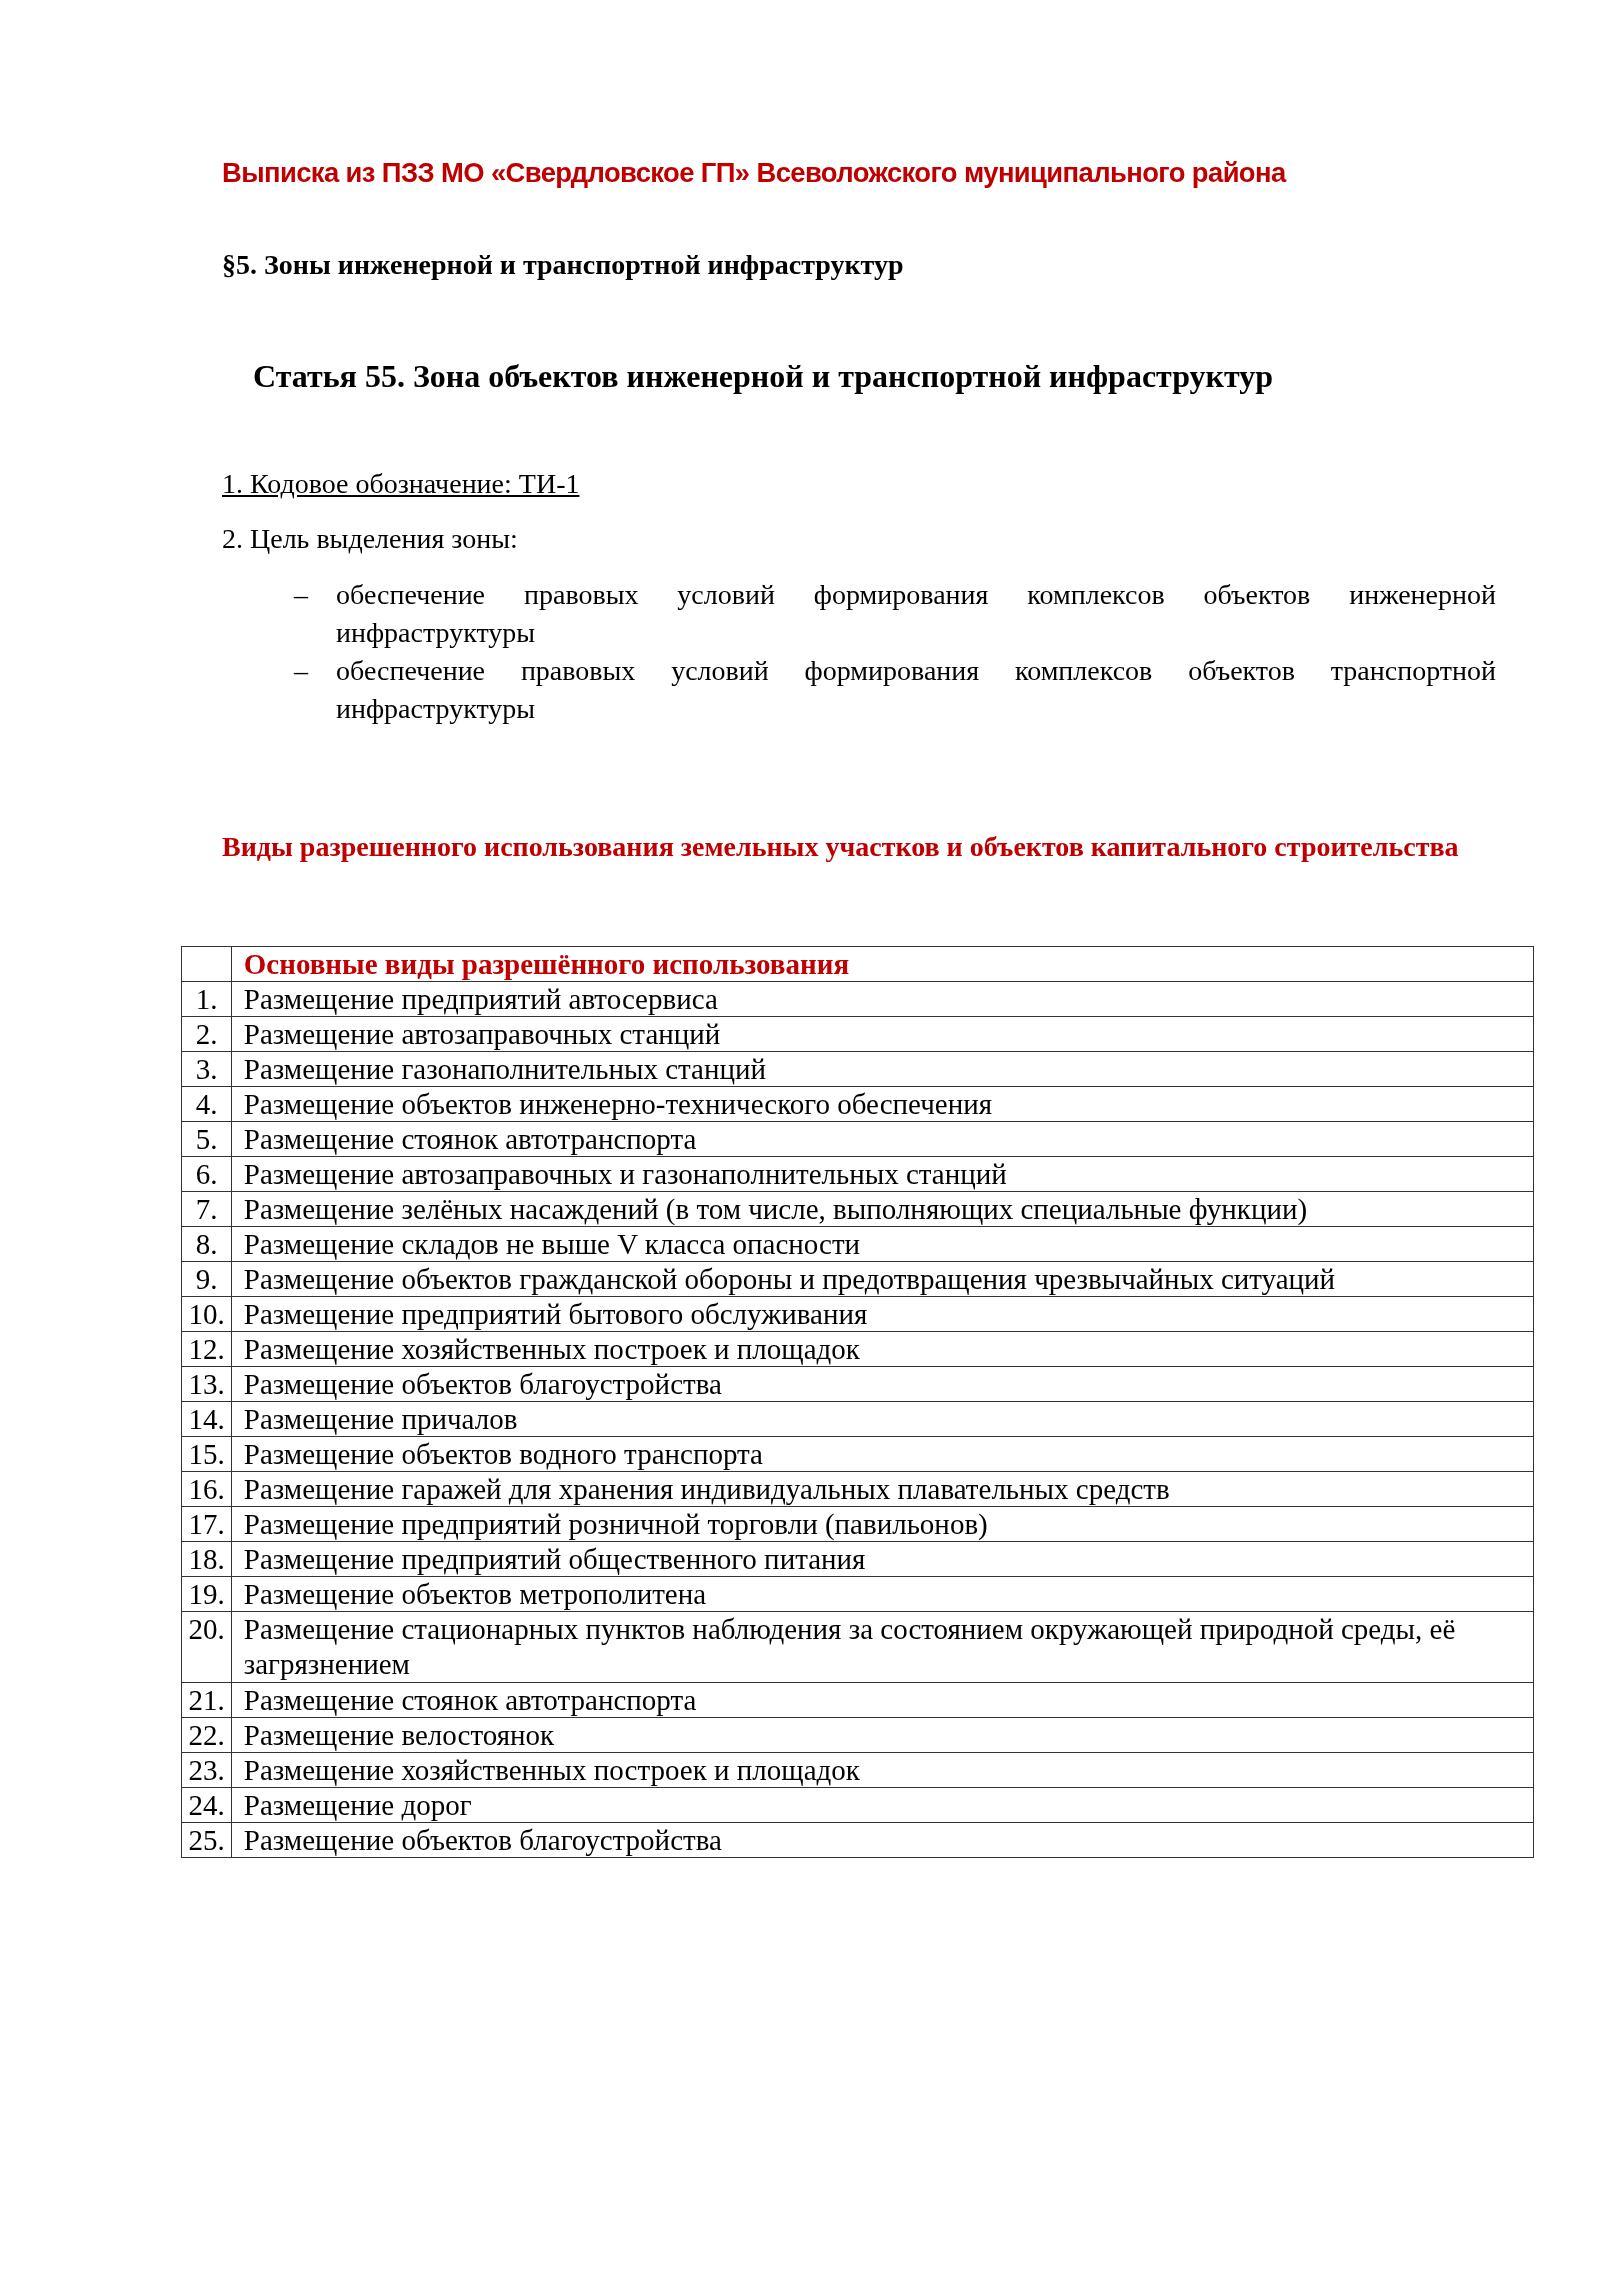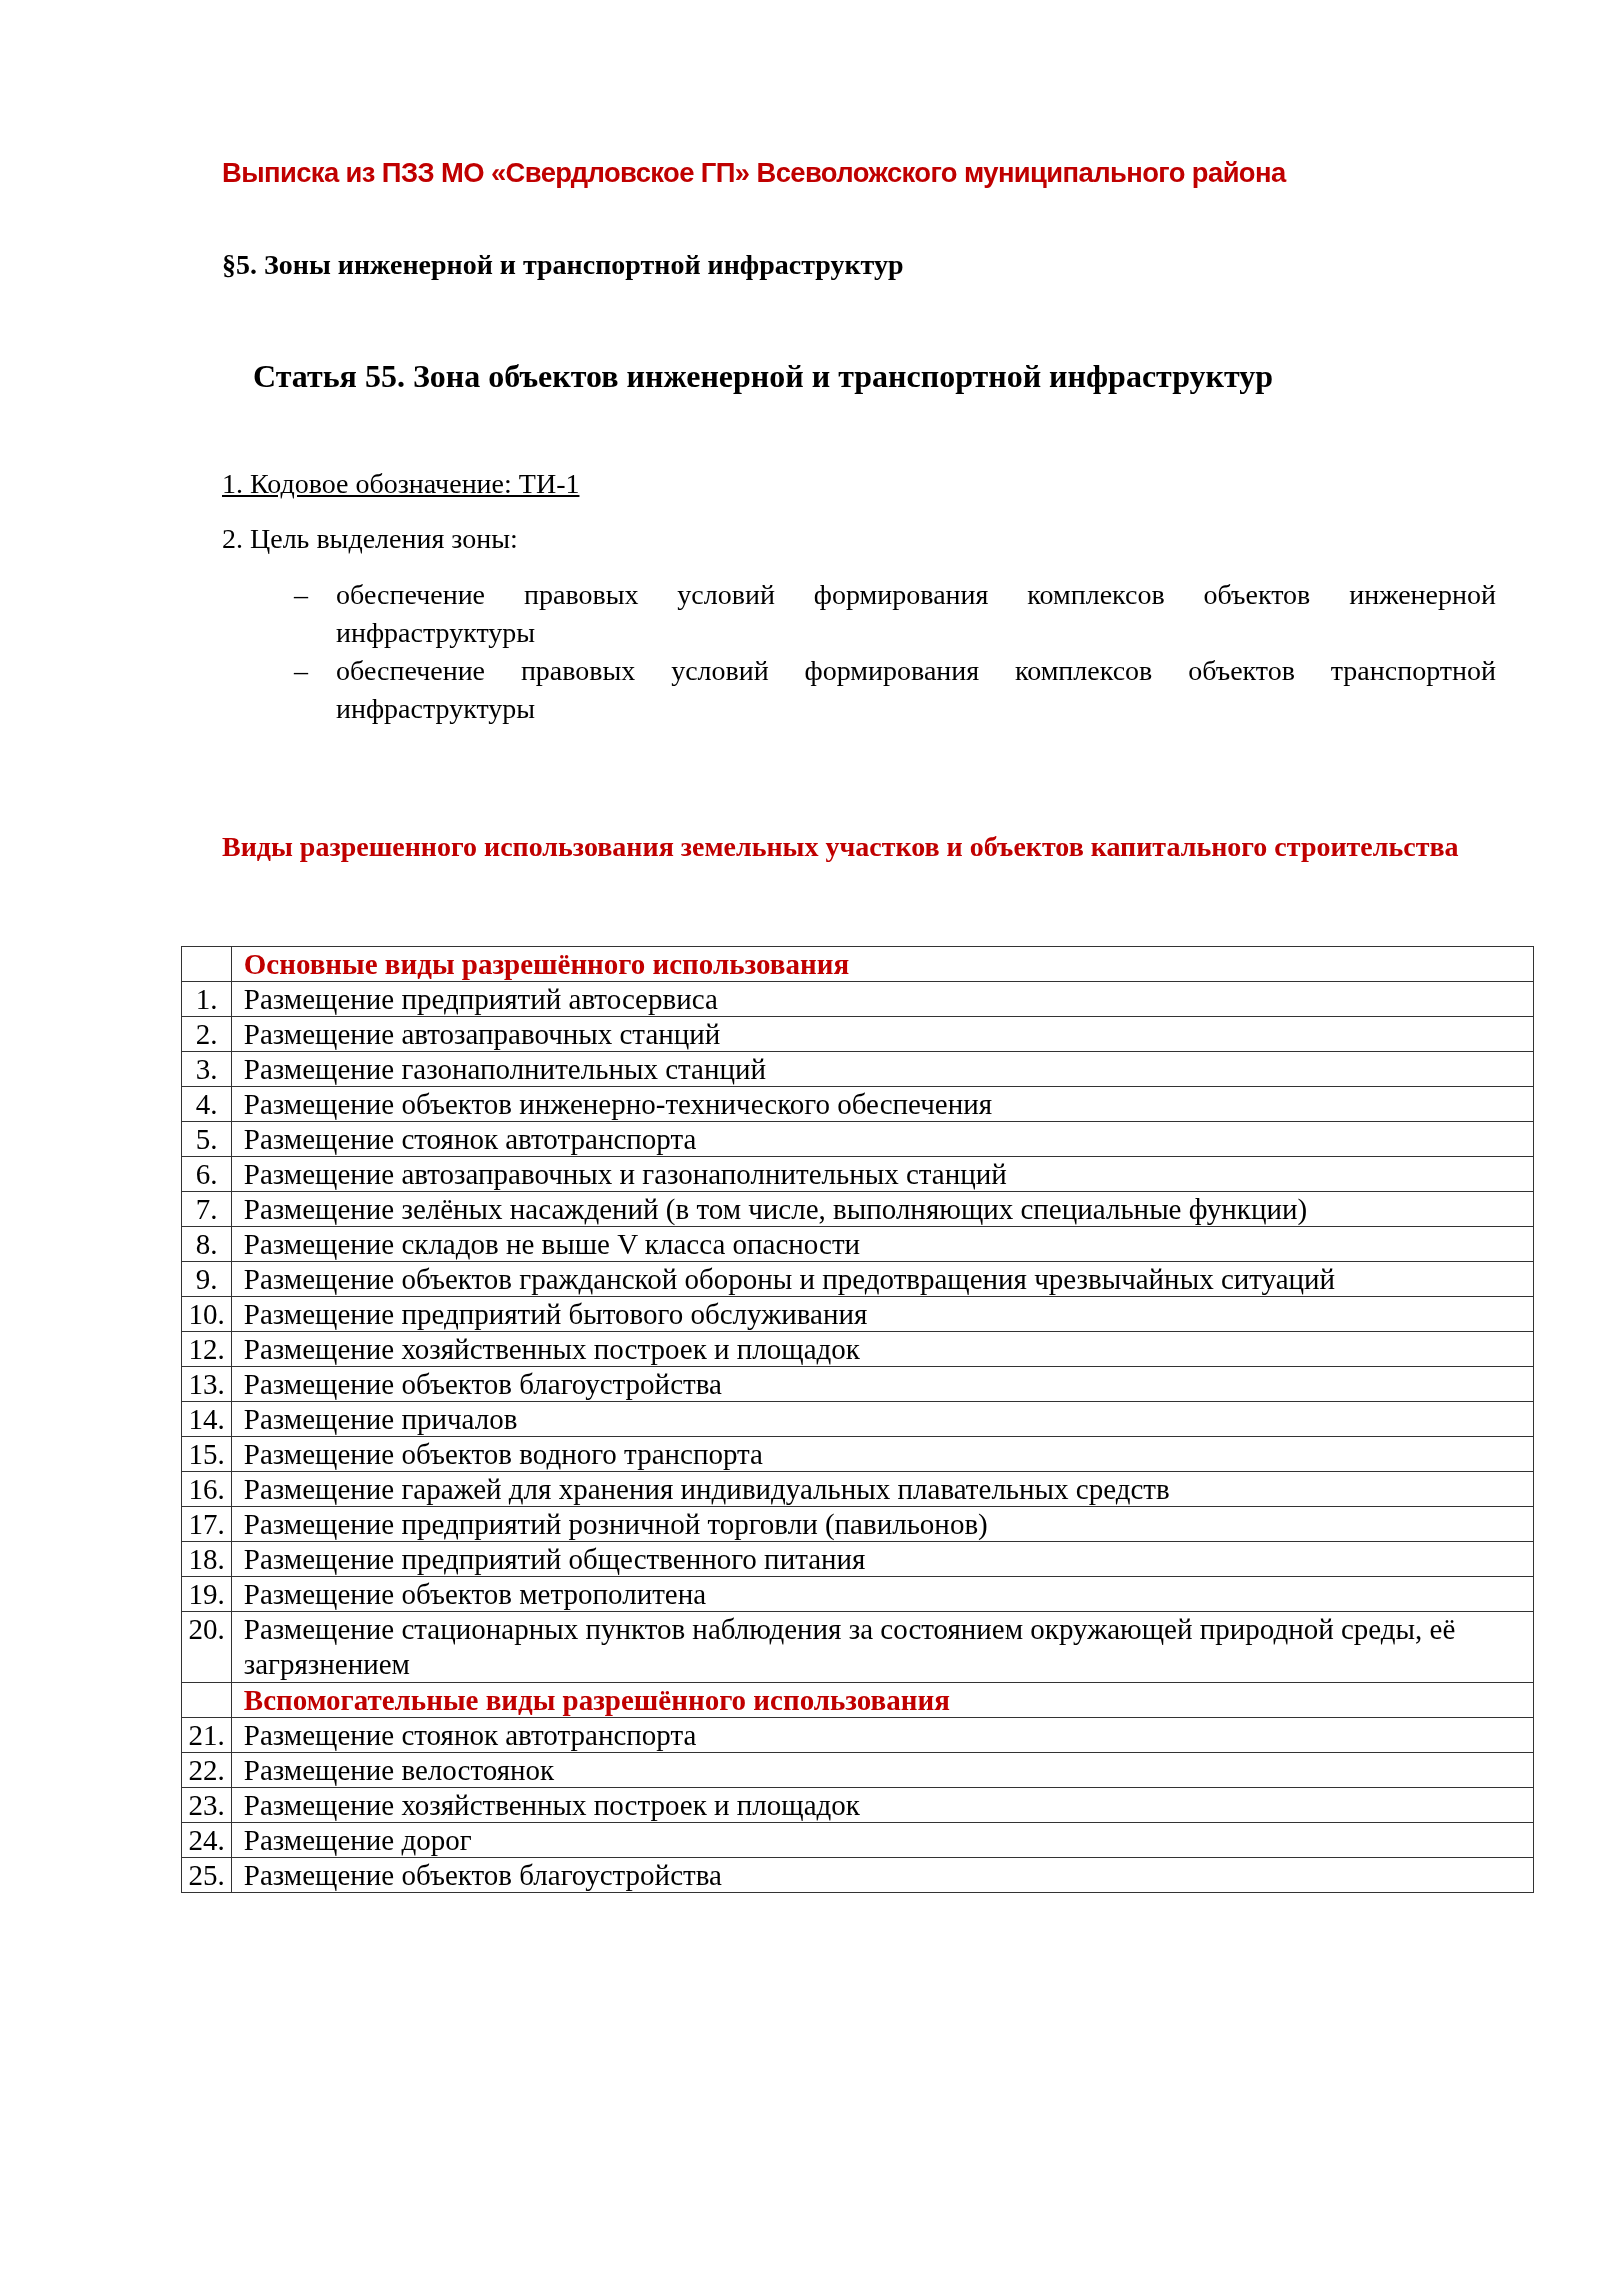--- a/index.html
+++ b/index.html
@@ -222,24 +222,20 @@
           <td class="text">Размещение предприятий общественного питания</td>
         </tr>
       <tr>
           <td class="num">19.</td>
           <td class="text">Размещение объектов метрополитена</td>
         </tr>
       <tr class="multi">
           <td class="num">20.</td>
           <td class="text">Размещение стационарных пунктов наблюдения за состоянием окружающей природной среды, её загрязнением</td>
         </tr>
-      <tr class="group">
-        <td class="num"></td>
-        <td class="text">Вспомогательные виды разрешённого использования</td>
-      </tr>
       <tr>
           <td class="num">21.</td>
           <td class="text">Размещение стоянок автотранспорта</td>
         </tr>
       <tr>
           <td class="num">22.</td>
           <td class="text">Размещение велостоянок</td>
         </tr>
       <tr>
           <td class="num">23.</td>

